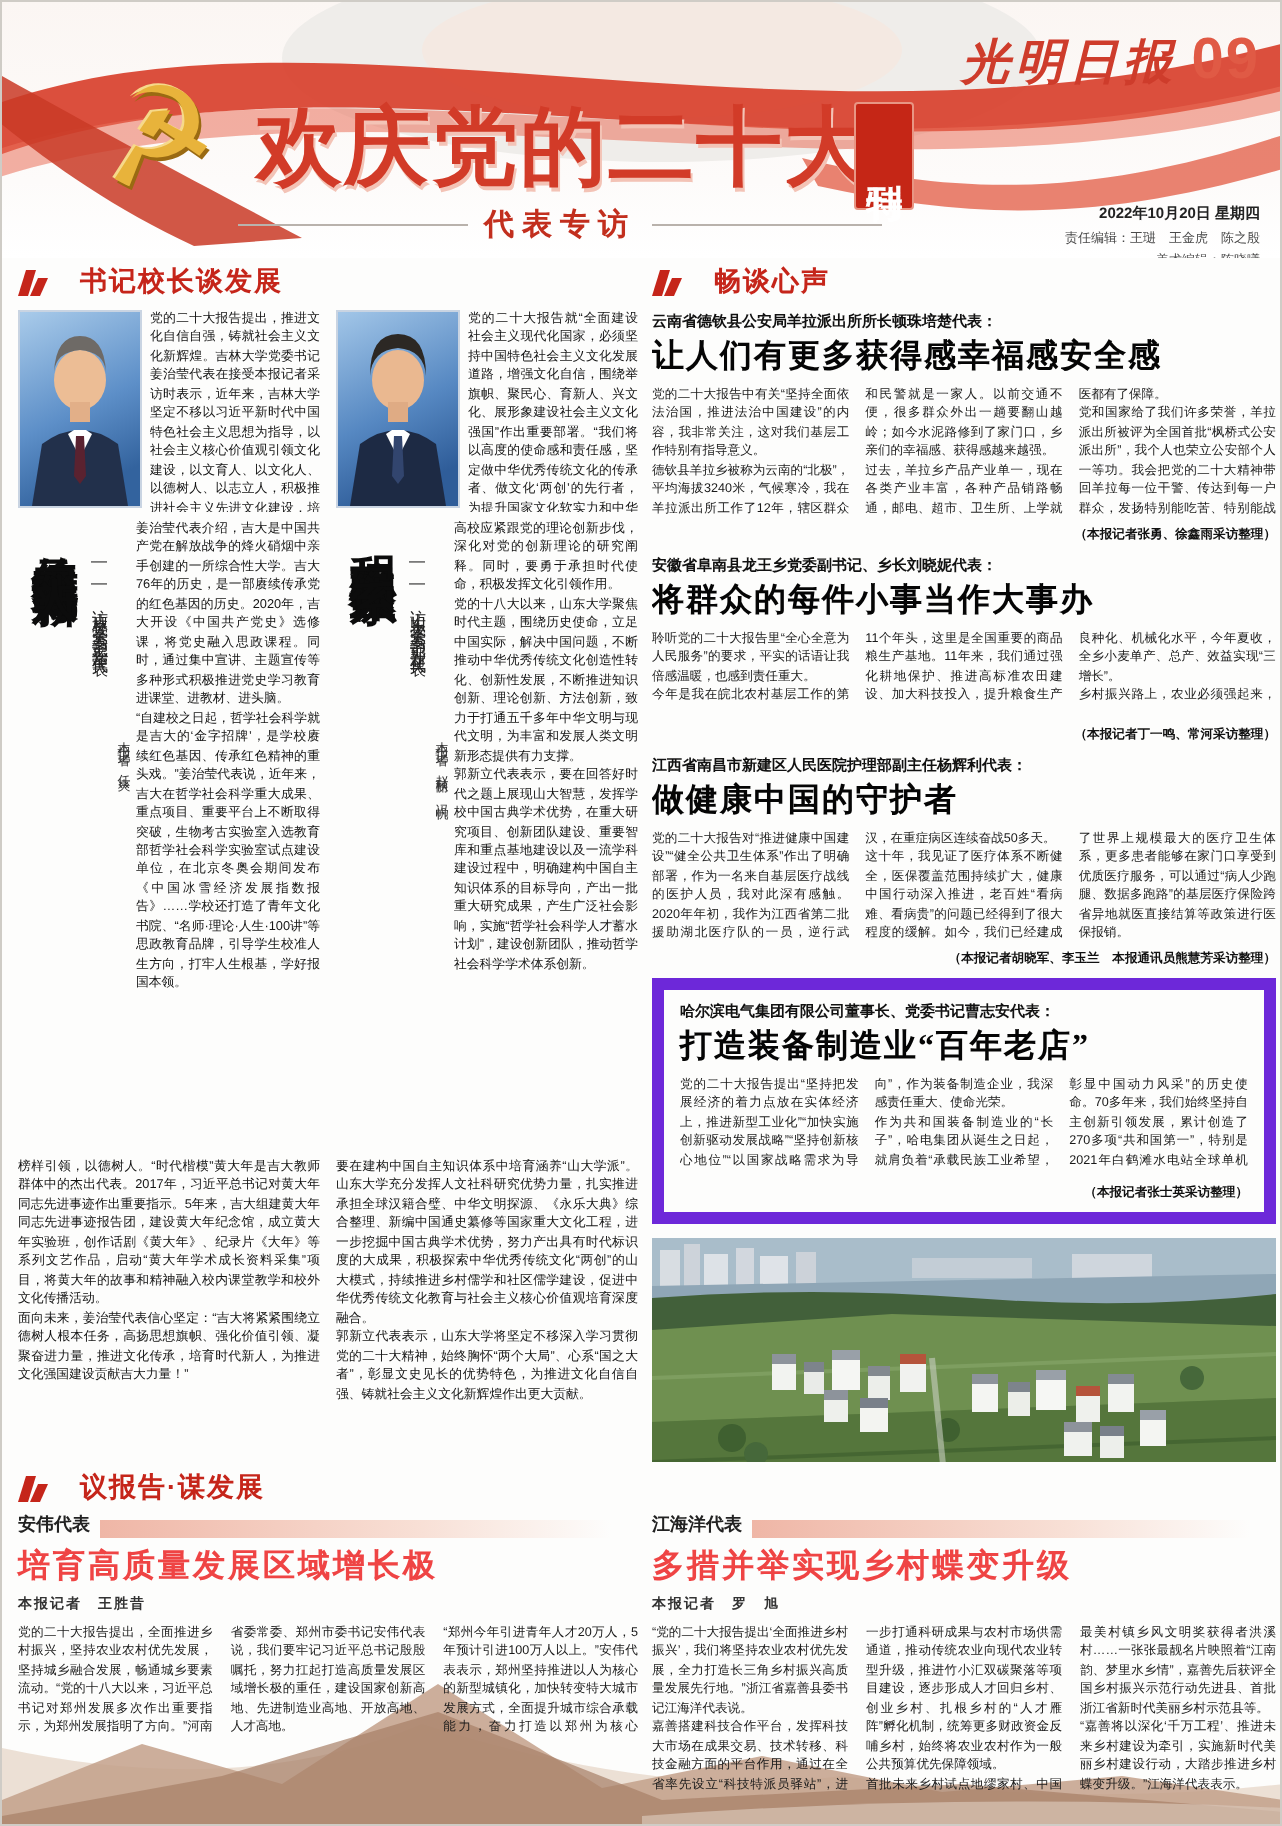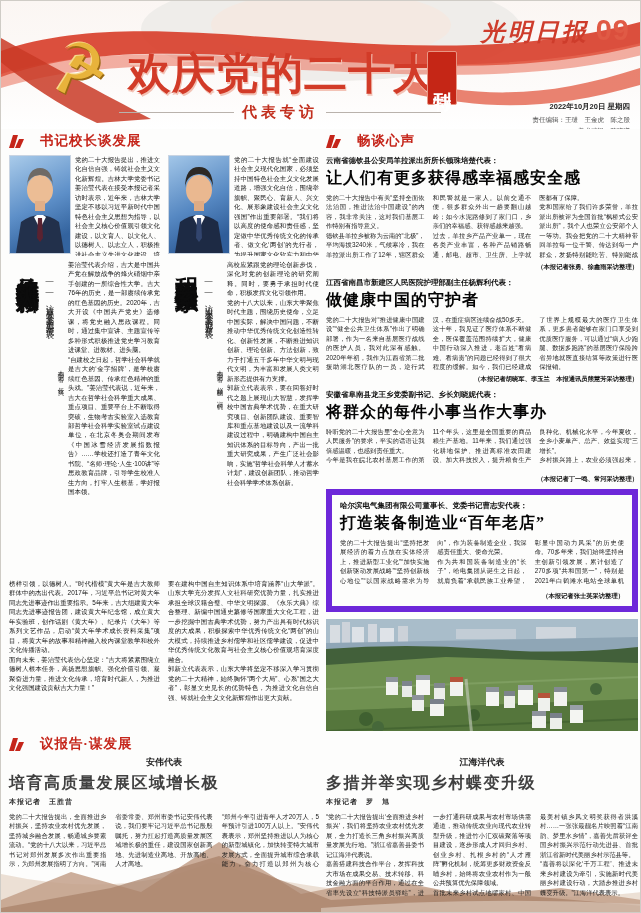--- a/index.html
+++ b/index.html
@@ -64,25 +64,25 @@
   .red-box{border:6px solid #6d28d9;padding:6px 8px 5px 8px;margin:2px 0 7px 0;}
   .photo{position:relative;width:312px;height:157px;overflow:hidden;background:#5d7d40;}
 
   
   .bottom-sec{position:absolute;left:0;top:733px;width:641px;height:180px;overflow:hidden;}
   .bottom-sec .sec-head{position:absolute;left:8px;top:1px;z-index:2;}
   .mountains{position:absolute;left:0;bottom:0;z-index:0;}
   .b-art{position:absolute;top:22px;z-index:1;}
   .b-art.bl{left:8px;width:310px;}
   .b-art.br{left:325px;width:312px;}
-  .b-kickrow{display:flex;align-items:center;height:13px;flex-direction:column;}
+  .b-kickrow{display:flex;align-items:flex-end;height:13px;}
   .b-kicker{font-size:9px;font-weight:900;color:#222;white-space:nowrap;}
   .b-band{flex:1;height:9px;margin-left:5px;background:linear-gradient(90deg,#efb6a6 0%,#f8e0d6 60%,rgba(250,235,229,0) 95%);}
   .b-headline{font-family:"Liberation Serif",serif;font-size:16px;font-weight:900;
-              letter-spacing:1.5px;color:#404040;margin:4px 0 3px 0;white-space:nowrap;}
+              letter-spacing:1.5px;color:#ef4444;margin:4px 0 3px 0;white-space:nowrap;}
   .b-byline{font-size:7px;font-weight:bold;color:#333;margin-bottom:5px;letter-spacing:1px;}
   .b-body{column-count:3;column-gap:9px;font-size:6.3px;line-height:1.5;text-align:justify;
           overflow:hidden;white-space:pre-line;}
   .b-art.bl .b-body{height:58px;}
   .b-art.br .b-body{height:94px;}
 </style>
 </head>
 <body>
 
 <div class="page">
@@ -209,36 +209,36 @@
       <div class="kicker">云南省德钦县公安局羊拉派出所所长顿珠培楚代表：</div>
       <div class="v-headline">让人们有更多获得感幸福感安全感</div>
       <div class="v-body" style="height:68px;">党的二十大报告中有关“坚持全面依法治国，推进法治中国建设”的内容，我非常关注，这对我们基层工作特别有指导意义。
 德钦县羊拉乡被称为云南的“北极”，平均海拔3240米，气候寒冷，我在羊拉派出所工作了12年，辖区群众和民警就是一家人。以前交通不便，很多群众外出一趟要翻山越岭；如今水泥路修到了家门口，乡亲们的幸福感、获得感越来越强。
 过去，羊拉乡产品产业单一，现在各类产业丰富，各种产品销路畅通，邮电、超市、卫生所、上学就医都有了保障。
 党和国家给了我们许多荣誉，羊拉派出所被评为全国首批“枫桥式公安派出所”，我个人也荣立公安部个人一等功。我会把党的二十大精神带回羊拉每一位干警、传达到每一户群众，发扬特别能吃苦、特别能战斗、特别能协作、特别能奉献的精神，努力把羊拉建设得更好！</div>
       <div class="sig">（本报记者张勇、徐鑫雨采访整理）</div>
     </div>
 
     <div class="v-art">
-      <div class="kicker">江西省南昌市新建区人民医院护理部副主任杨辉利代表：</div>
-      <div class="v-headline">做健康中国的守护者</div>
-      <div class="v-body" style="height:58px;">党的二十大报告对“推进健康中国建设”“健全公共卫生体系”作出了明确部署，作为一名来自基层医疗战线的医护人员，我对此深有感触。2020年年初，我作为江西省第二批援助湖北医疗队的一员，逆行武汉，在重症病区连续奋战50多天。
-这十年，我见证了医疗体系不断健全，医保覆盖范围持续扩大，健康中国行动深入推进，老百姓“看病难、看病贵”的问题已经得到了很大程度的缓解。如今，我们已经建成了世界上规模最大的医疗卫生体系，更多患者能够在家门口享受到优质医疗服务，可以通过“病人少跑腿、数据多跑路”的基层医疗保险跨省异地就医直接结算等政策进行医保报销。
-未来，我将带着对“以人民为中心”的发展思想的理解干好本职工作，把更多精力投入到护理工作和基层卫生健康服务中，做一名健康中国的守护者。</div>
-      <div class="sig">（本报记者胡晓军、李玉兰　本报通讯员熊慧芳采访整理）</div>
-    </div>
-
-    <div class="v-art">
       <div class="kicker">安徽省阜南县龙王乡党委副书记、乡长刘晓妮代表：</div>
       <div class="v-headline">将群众的每件小事当作大事办</div>
       <div class="v-body" style="height:46px;">聆听党的二十大报告里“全心全意为人民服务”的要求，平实的话语让我倍感温暖，也感到责任重大。
 今年是我在皖北农村基层工作的第11个年头，这里是全国重要的商品粮生产基地。11年来，我们通过强化耕地保护、推进高标准农田建设、加大科技投入，提升粮食生产良种化、机械化水平，今年夏收，全乡小麦单产、总产、效益实现“三增长”。
 乡村振兴路上，农业必须强起来，农村也必须美起来。一方面，我们加大基础设施建设力度，建成了一批道路、污水处理设施；另一方面，通过开展“美丽庭院”“清洁文明户”评选，引导群众主动跟着我们一起建设美丽乡村。
 江山就是人民，人民就是江山。我将始终从群众最需要的地方干起，把群众的每一件小事当作大事来办。</div>
       <div class="sig">（本报记者丁一鸣、常河采访整理）</div>
+    </div>
+
+    <div class="v-art">
+      <div class="kicker">江西省南昌市新建区人民医院护理部副主任杨辉利代表：</div>
+      <div class="v-headline">做健康中国的守护者</div>
+      <div class="v-body" style="height:58px;">党的二十大报告对“推进健康中国建设”“健全公共卫生体系”作出了明确部署，作为一名来自基层医疗战线的医护人员，我对此深有感触。2020年年初，我作为江西省第二批援助湖北医疗队的一员，逆行武汉，在重症病区连续奋战50多天。
+这十年，我见证了医疗体系不断健全，医保覆盖范围持续扩大，健康中国行动深入推进，老百姓“看病难、看病贵”的问题已经得到了很大程度的缓解。如今，我们已经建成了世界上规模最大的医疗卫生体系，更多患者能够在家门口享受到优质医疗服务，可以通过“病人少跑腿、数据多跑路”的基层医疗保险跨省异地就医直接结算等政策进行医保报销。
+未来，我将带着对“以人民为中心”的发展思想的理解干好本职工作，把更多精力投入到护理工作和基层卫生健康服务中，做一名健康中国的守护者。</div>
+      <div class="sig">（本报记者胡晓军、李玉兰　本报通讯员熊慧芳采访整理）</div>
     </div>
 
     <div class="red-box">
       <div class="kicker">哈尔滨电气集团有限公司董事长、党委书记曹志安代表：</div>
       <div class="v-headline">打造装备制造业“百年老店”</div>
       <div class="v-body" style="height:52px;">党的二十大报告提出“坚持把发展经济的着力点放在实体经济上，推进新型工业化”“加快实施创新驱动发展战略”“坚持创新核心地位”“以国家战略需求为导向”，作为装备制造企业，我深感责任重大、使命光荣。
 作为共和国装备制造业的“长子”，哈电集团从诞生之日起，就肩负着“承载民族工业希望，彰显中国动力风采”的历史使命。70多年来，我们始终坚持自主创新引领发展，累计创造了270多项“共和国第一”，特别是2021年白鹤滩水电站全球单机容量最大的百万千瓦水轮发电机组投产发电，实现了我国高端装备制造的重大突破。
 未来，哈电集团将深入学习贯彻党的二十大精神，聚焦高端制造业关键核心技术、质量、服务“三个深耕细作”，加快推动数字化、绿色化转型，推进制造强国、科技强国、质量强国建设，合力打造成为装备制造业的“百年老店”。</div>
       <div class="sig">（本报记者张士英采访整理）</div>
     </div>

